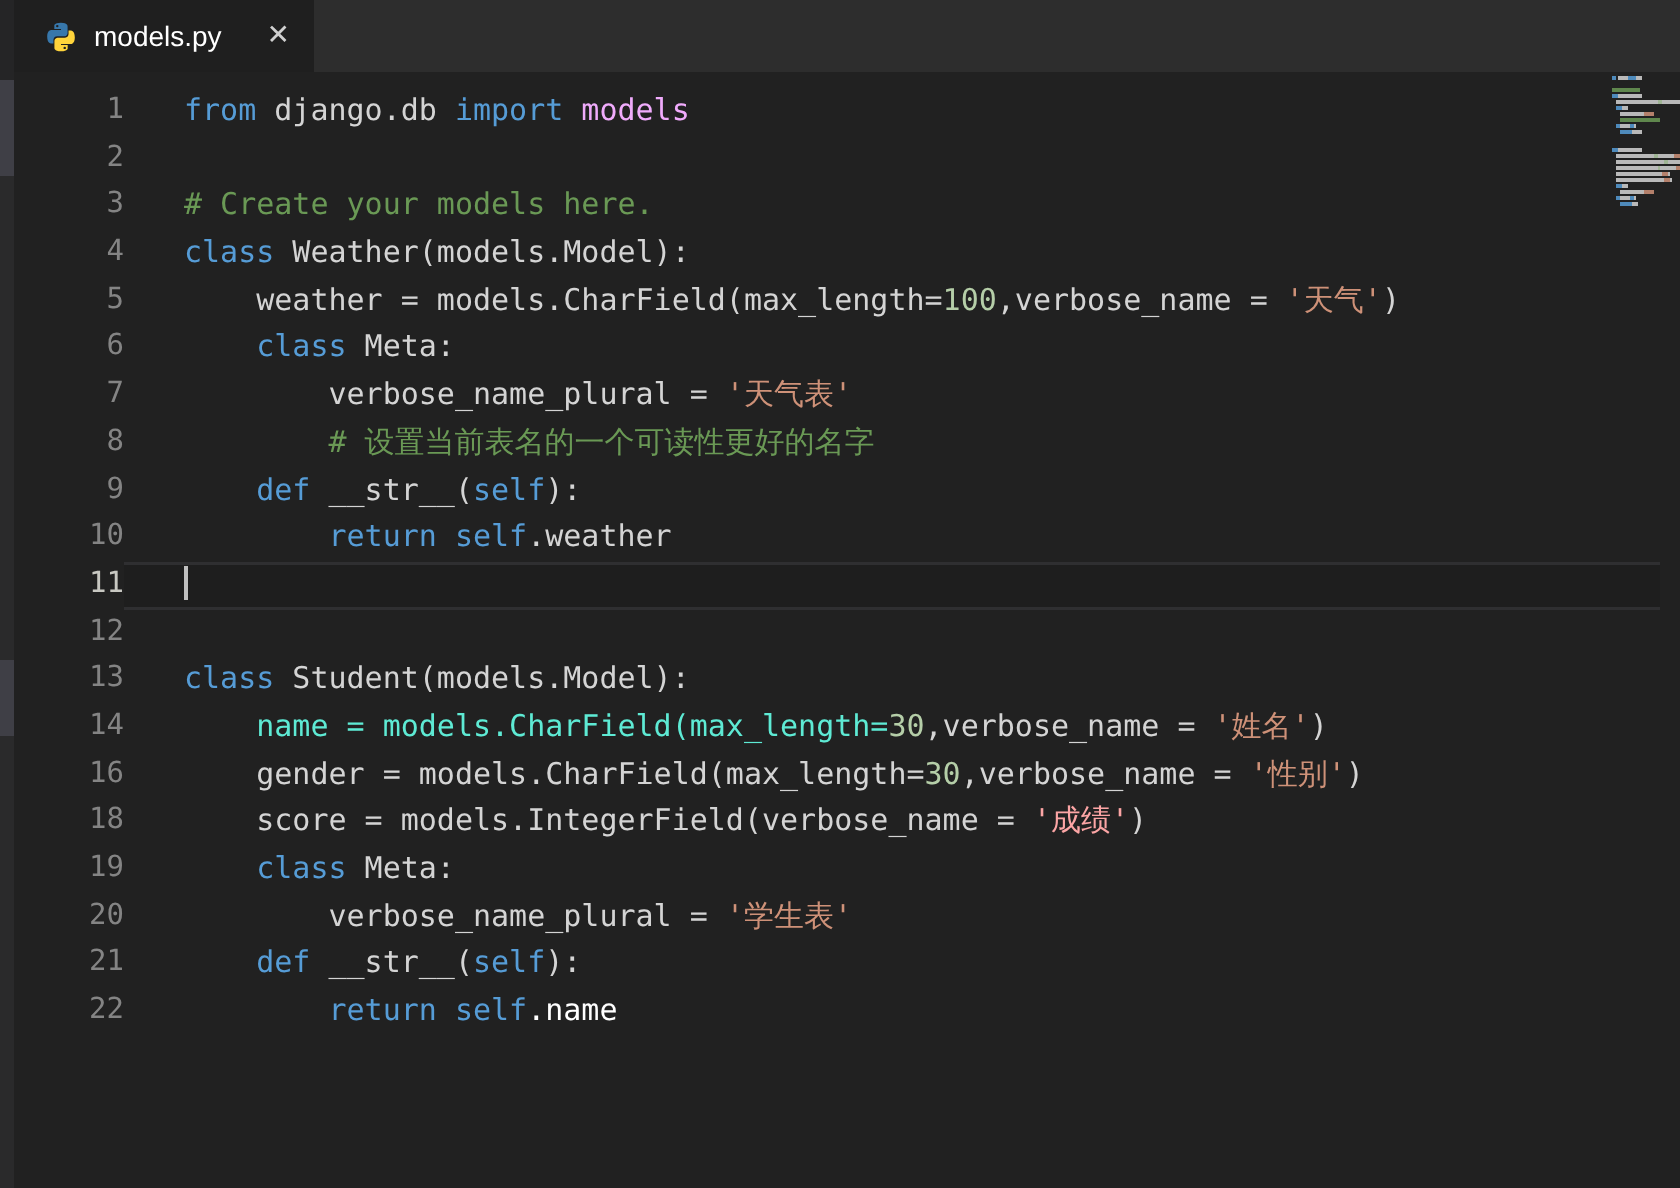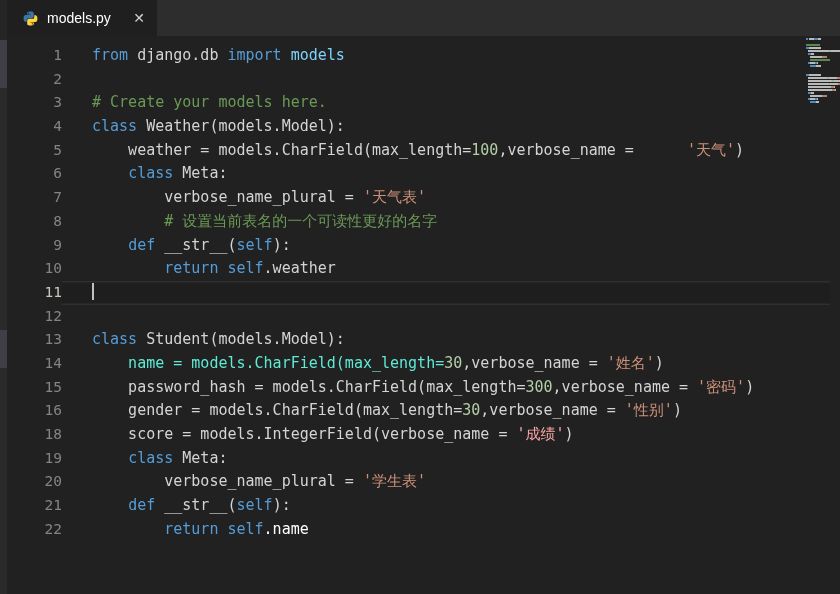--- a/index.html
+++ b/index.html
@@ -89,35 +89,34 @@
       <svg class="py-icon" viewBox="0 0 32 32">
         <path fill="#3777ab" d="M15.9 2.6c-6.6 0-6.2 2.9-6.2 2.9l.01 3h6.3v.9H7.2s-4.2-.5-4.2 6.2 3.7 6.5 3.7 6.5h2.2v-3.1s-.1-3.7 3.6-3.7h6.2s3.5.1 3.5-3.4V6s.5-3.4-6.3-3.4zm-3.4 2a1.1 1.1 0 1 1 0 2.3 1.1 1.1 0 0 1 0-2.3z"></path>
         <path fill="#ffd43b" d="M16.1 29.4c6.6 0 6.2-2.9 6.2-2.9l-.01-3h-6.3v-.9h8.81s4.2.5 4.2-6.2-3.7-6.5-3.7-6.5h-2.2V13s.1 3.7-3.6 3.7h-6.2s-3.5-.1-3.5 3.4V26s-.5 3.4 6.3 3.4zm3.4-2a1.1 1.1 0 1 1 0-2.3 1.1 1.1 0 0 1 0 2.3z"></path>
       </svg>
       <span class="tab-title">models.py</span>
       <span class="close-icon">✕</span>
     </div>
   </div>
 
   <div class="editor">
-      <div class="line"><span class="ln">1</span><span class="code"><span style="color: rgb(86, 156, 214); text-align: right;">from</span><span style="color: rgb(212, 212, 212);"> django.db </span><span style="color: rgb(86, 156, 214);">import</span><span style="color: #7dd3fc;"> models</span></span></div>
+      <div class="line"><span class="ln">1</span><span class="code"><span style="color: rgb(86, 156, 214); text-align: right;">from</span><span style="color: rgb(212, 212, 212);"> django.db </span><span style="color: rgb(86, 156, 214);">import</span><span style="color: #f0abfc;"> models</span></span></div>
       <div class="line"><span class="ln">2</span><span class="code"></span></div>
       <div class="line"><span class="ln">3</span><span class="code"><span style="color: rgb(106, 153, 85);"># Create your models here.</span></span></div>
       <div class="line"><span class="ln">4</span><span class="code"><span style="color: rgb(86, 156, 214);">class</span><span style="color: rgb(212, 212, 212);"> Weather(models.Model):</span></span></div>
-      <div class="line"><span class="ln">5</span><span class="code"><span style="color: rgb(212, 212, 212);">    weather = models.CharField(max_length=</span><span style="color: rgb(181, 206, 168);">100</span><span style="color: rgb(212, 212, 212);">,verbose_name = </span><span style="color: rgb(206, 145, 120); margin-left: 44px;">'天气'</span><span style="color: rgb(212, 212, 212);">)</span></span></div>
+      <div class="line"><span class="ln">5</span><span class="code"><span style="color: rgb(212, 212, 212);">    weather = models.CharField(max_length=</span><span style="color: rgb(181, 206, 168);">100</span><span style="color: rgb(212, 212, 212);">,verbose_name = </span><span style="color: rgb(206, 145, 120);">'天气'</span><span style="color: rgb(212, 212, 212);">)</span></span></div>
       <div class="line"><span class="ln">6</span><span class="code"><span style="color: rgb(212, 212, 212);">    </span><span style="color: rgb(86, 156, 214);">class</span><span style="color: rgb(212, 212, 212);"> Meta:</span></span></div>
       <div class="line"><span class="ln">7</span><span class="code"><span style="color: rgb(212, 212, 212);">        verbose_name_plural = </span><span style="color: rgb(206, 145, 120);">'天气表'</span></span></div>
       <div class="line"><span class="ln">8</span><span class="code"><span style="color: rgb(212, 212, 212);">        </span><span style="color: rgb(106, 153, 85);"># 设置当前表名的一个可读性更好的名字</span></span></div>
       <div class="line"><span class="ln">9</span><span class="code"><span style="color: rgb(212, 212, 212);">    </span><span style="color: rgb(86, 156, 214);">def</span><span style="color: rgb(212, 212, 212);"> __str__(</span><span style="color: rgb(86, 156, 214);">self</span><span style="color: rgb(212, 212, 212);">):</span></span></div>
       <div class="line"><span class="ln">10</span><span class="code"><span style="color: rgb(212, 212, 212);">        </span><span style="color: rgb(86, 156, 214);">return</span><span style="color: rgb(212, 212, 212);"> </span><span style="color: rgb(86, 156, 214);">self</span><span style="color: rgb(212, 212, 212);">.weather</span></span></div>
       <div class="line current"><span class="ln">11</span><span class="code"><span class="cursor"></span></span></div>
       <div class="line"><span class="ln">12</span><span class="code"></span></div>
       <div class="line"><span class="ln">13</span><span class="code"><span style="color: rgb(86, 156, 214);">class</span><span style="color: rgb(212, 212, 212);"> Student(models.Model):</span></span></div>
       <div class="line"><span class="ln">14</span><span class="code"><span style="color: #5eead4;">    name = models.CharField(max_length=</span><span style="color: rgb(181, 206, 168);">30</span><span style="color: rgb(212, 212, 212);">,verbose_name = </span><span style="color: rgb(206, 145, 120);">'姓名'</span><span style="color: rgb(212, 212, 212);">)</span></span></div>
-      <div class="line"><span class="ln">15</span><span class="code"><span style="color: rgb(212, 212, 212);">    password_hash = models.CharField(max_length=</span><span style="color: rgb(181, 206, 168);">300</span><span style="color: rgb(212, 212, 212);">,verbose_name = </span><span style="color: rgb(206, 145, 120);">'密码'</span><span style="color: rgb(212, 212, 212);">)</span></span></div>
       <div class="line"><span class="ln">16</span><span class="code"><span style="color: rgb(212, 212, 212);">    gender = models.CharField(max_length=</span><span style="color: rgb(181, 206, 168);">30</span><span style="color: rgb(212, 212, 212);">,verbose_name = </span><span style="color: rgb(206, 145, 120);">'性别'</span><span style="color: rgb(212, 212, 212);">)</span></span></div>
       <div class="line"><span class="ln">18</span><span class="code"><span style="color: rgb(212, 212, 212);">    score = models.IntegerField(verbose_name = </span><span style="color: #fca5a5;">'成绩'</span><span style="color: rgb(212, 212, 212);">)</span></span></div>
       <div class="line"><span class="ln">19</span><span class="code"><span style="color: rgb(212, 212, 212);">    </span><span style="color: rgb(86, 156, 214);">class</span><span style="color: rgb(212, 212, 212);"> Meta:</span></span></div>
       <div class="line"><span class="ln">20</span><span class="code"><span style="color: rgb(212, 212, 212);">        verbose_name_plural = </span><span style="color: rgb(206, 145, 120);">'学生表'</span></span></div>
       <div class="line"><span class="ln">21</span><span class="code"><span style="color: rgb(212, 212, 212);">    </span><span style="color: rgb(86, 156, 214);">def</span><span style="color: rgb(212, 212, 212);"> __str__(</span><span style="color: rgb(86, 156, 214);">self</span><span style="color: rgb(212, 212, 212);">):</span></span></div>
       <div class="line"><span class="ln">22</span><span class="code"><span style="color: rgb(212, 212, 212);">        </span><span style="color: rgb(86, 156, 214);">return</span><span style="color: rgb(212, 212, 212);"> </span><span style="color: rgb(86, 156, 214);">self</span><span style="color: #ffffff; margin-top: 40px;">.name</span></span></div>
     </div>
 
   <div class="minimap">
       <div class="mm-row">

